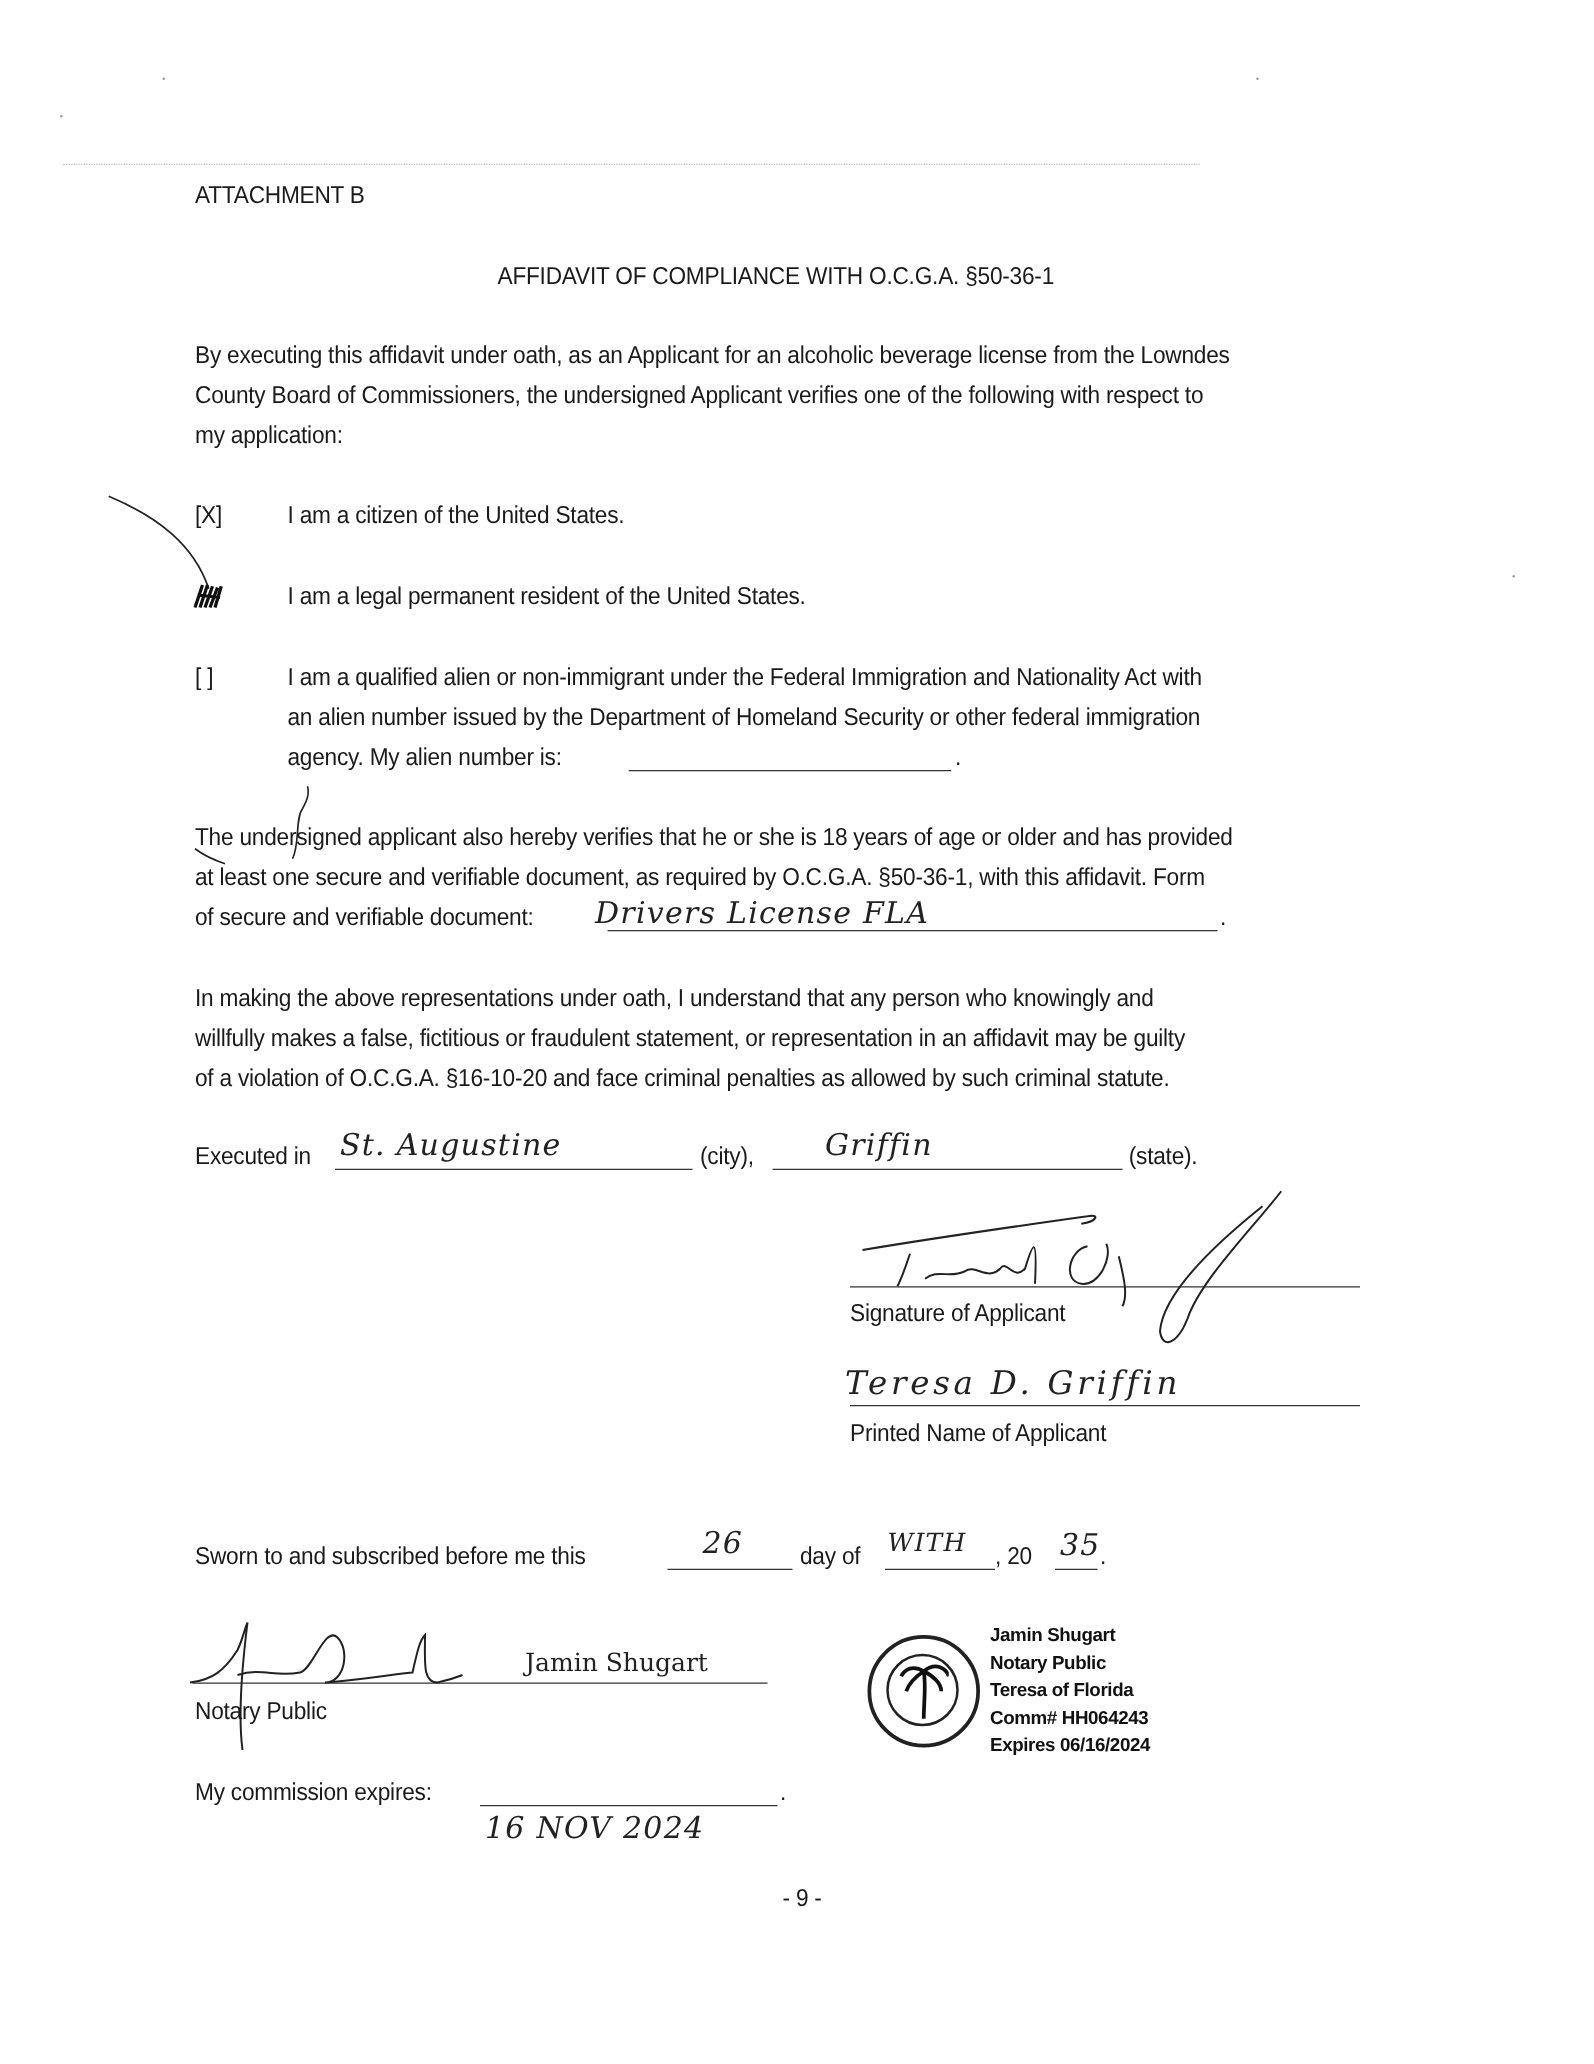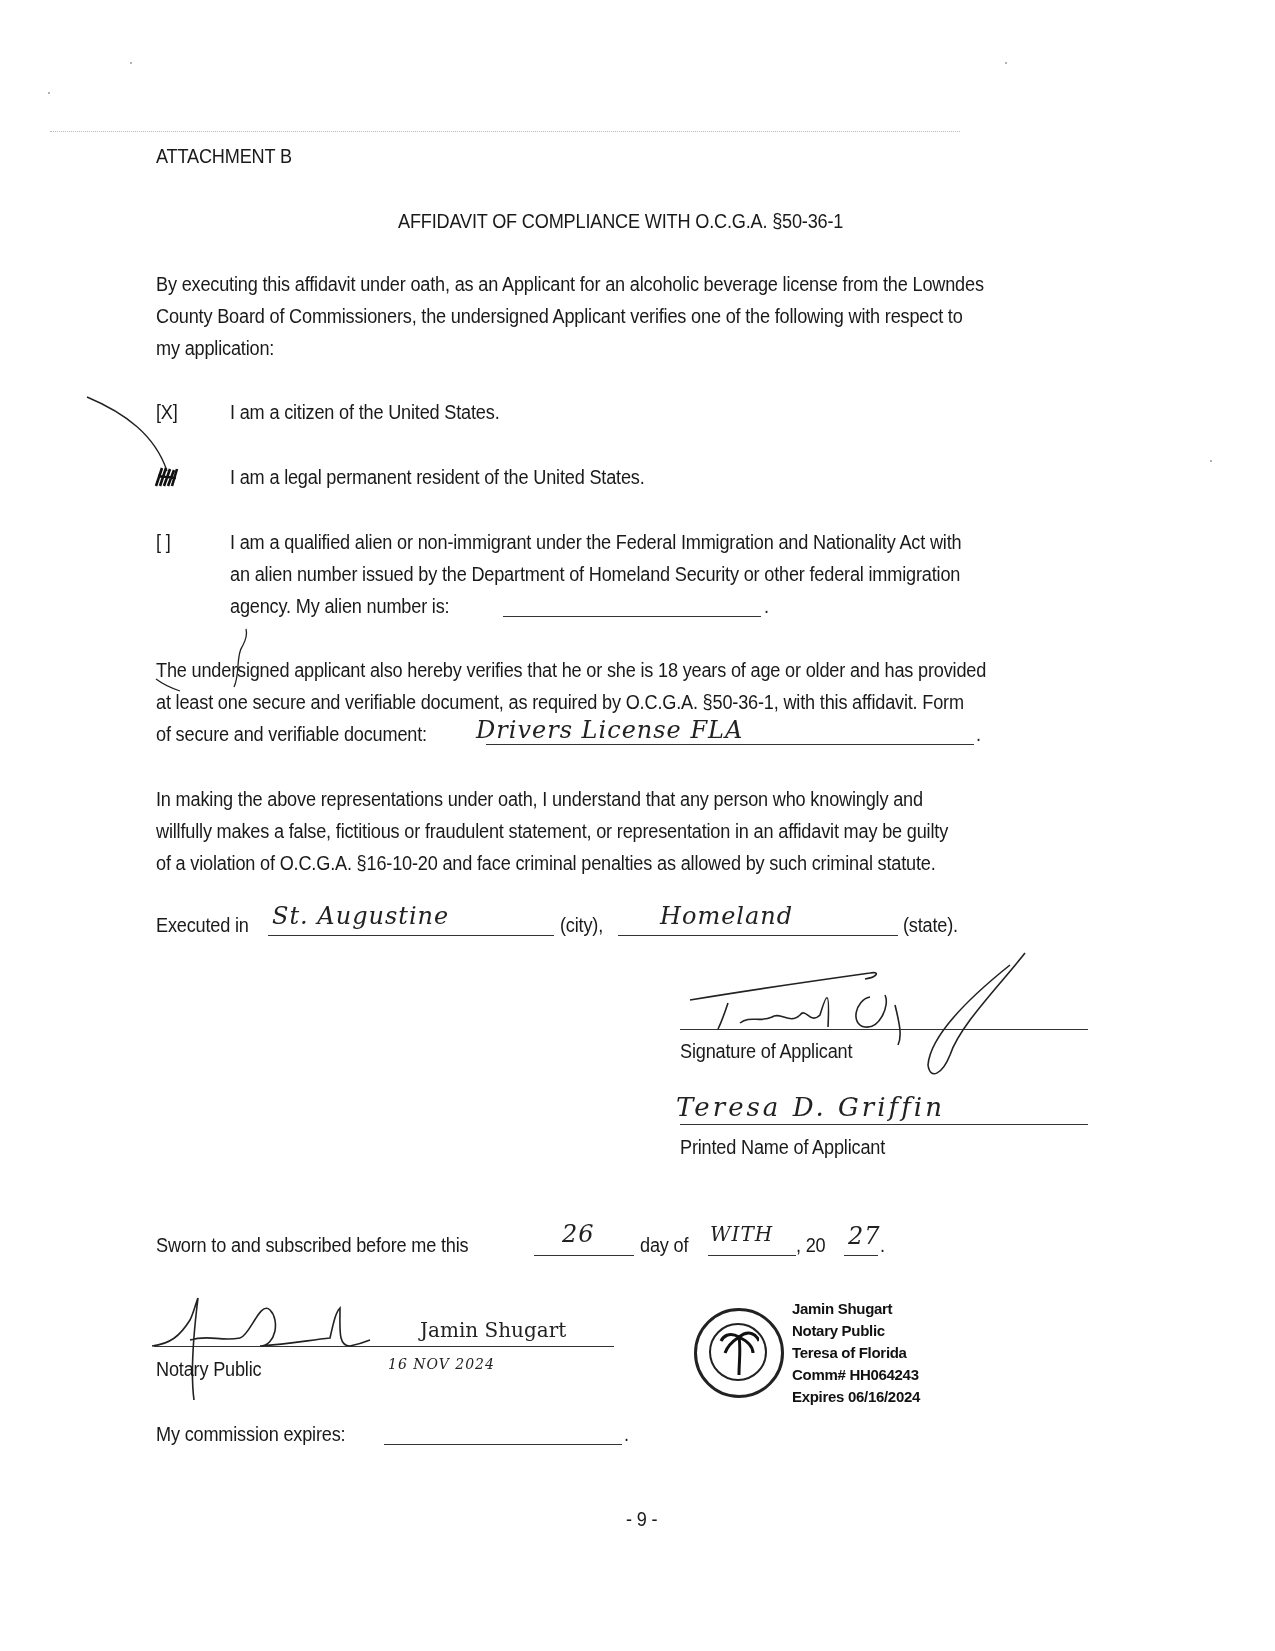--- a/index.html
+++ b/index.html
@@ -68,21 +68,21 @@
 
   <div class="abs txt" style="left:156px;top:790px">In making the above representations under oath, I understand that any person who knowingly and</div>
   <div class="abs txt" style="left:156px;top:822px">willfully makes a false, fictitious or fraudulent statement, or representation in an affidavit may be guilty</div>
   <div class="abs txt" style="left:156px;top:854px">of a violation of O.C.G.A. §16-10-20 and face criminal penalties as allowed by such criminal statute.</div>
 
   <div class="abs txt" style="left:156px;top:916px">Executed in</div>
   <div class="uline" style="left:268px;top:935px;width:286px"></div>
   <div class="abs hw" style="left:272px;top:902px">St. Augustine</div>
   <div class="abs txt" style="left:560px;top:916px">(city),</div>
   <div class="uline" style="left:618px;top:935px;width:280px"></div>
-  <div class="abs hw" style="left:660px;top:902px">Homeland</div>
+  <div class="abs hw" style="left:660px;top:902px">Griffin</div>
   <div class="abs txt" style="left:903px;top:916px">(state).</div>
 
   <div class="uline" style="left:680px;top:1029px;width:408px"></div>
   <svg class="abs" style="left:680px;top:945px" width="360" height="140">
     <path d="M10,55 C70,45 140,35 190,28 C200,26 198,32 185,34" stroke="#222" stroke-width="1.6" fill="none"></path>
     <path d="M48,58 C44,70 40,80 38,84 M60,78 C70,70 80,78 92,72 C100,66 110,80 120,70 C126,62 130,80 140,70 C146,50 150,40 148,82" stroke="#222" stroke-width="1.6" fill="none"></path>
     <path d="M190,52 C175,55 170,80 185,82 C200,84 210,60 205,50 M215,60 C220,80 222,92 218,100" stroke="#222" stroke-width="1.6" fill="none"></path>
     <path d="M345,8 C320,40 280,80 270,110 C262,130 250,135 248,120 C250,95 280,60 330,20" stroke="#222" stroke-width="1.6" fill="none"></path>
   </svg>
   <div class="abs txt" style="left:680px;top:1042px">Signature of Applicant</div>
@@ -92,21 +92,21 @@
   <div class="abs txt" style="left:680px;top:1138px">Printed Name of Applicant</div>
 
   <div class="abs txt" style="left:156px;top:1236px">Sworn to and subscribed before me this</div>
   <div class="uline" style="left:534px;top:1255px;width:100px"></div>
   <div class="abs hw" style="left:562px;top:1220px">26</div>
   <div class="abs txt" style="left:640px;top:1236px">day of</div>
   <div class="uline" style="left:708px;top:1255px;width:88px"></div>
   <div class="abs hw" style="left:710px;top:1222px;font-size:20px">WITH</div>
   <div class="abs txt" style="left:796px;top:1236px">, 20</div>
   <div class="uline" style="left:844px;top:1255px;width:34px"></div>
-  <div class="abs hw" style="left:848px;top:1222px">27</div>
+  <div class="abs hw" style="left:848px;top:1222px">35</div>
   <div class="abs txt" style="left:880px;top:1236px">.</div>
 
   <div class="uline" style="left:154px;top:1346px;width:460px"></div>
   <svg class="abs" style="left:150px;top:1290px" width="320" height="120">
     <path d="M2,56 C20,54 30,46 40,30 C44,22 46,12 48,8 M48,8 C44,40 40,80 44,110 M40,50 C60,44 70,52 90,48 C100,46 110,10 120,20 C130,30 126,56 110,56 C140,54 160,50 180,48 C184,30 186,22 190,18 C190,40 188,56 200,56 C210,54 215,52 220,50" stroke="#222" stroke-width="1.6" fill="none"></path>
   </svg>
   <div class="abs hw" style="left:420px;top:1318px;font-size:20px;font-style:normal;letter-spacing:0">Jamin Shugart</div>
   <div class="abs txt" style="left:156px;top:1360px">Notary Public</div>
 
   <div class="seal">
@@ -118,17 +118,17 @@
   <div class="abs stamp" style="left:792px;top:1298px">
     <div>Jamin  Shugart</div>
     <div>Notary Public</div>
     <div>Teresa of Florida</div>
     <div>Comm# HH064243</div>
     <div>Expires 06/16/2024</div>
   </div>
 
   <div class="abs txt" style="left:156px;top:1425px">My commission expires:</div>
   <div class="uline" style="left:384px;top:1444px;width:238px"></div>
-  <div class="abs hw" style="left:388px;top:1356px;font-size:14px">16 NOV 2024</div>
+  <div class="abs hw" style="left:388px;top:1448px;font-size:24px">16 NOV 2024</div>
   <div class="abs txt" style="left:624px;top:1425px">.</div>
 
   <div class="abs txt" style="left:626px;top:1510px">- 9 -</div>
 </div>
 
 </body></html>

